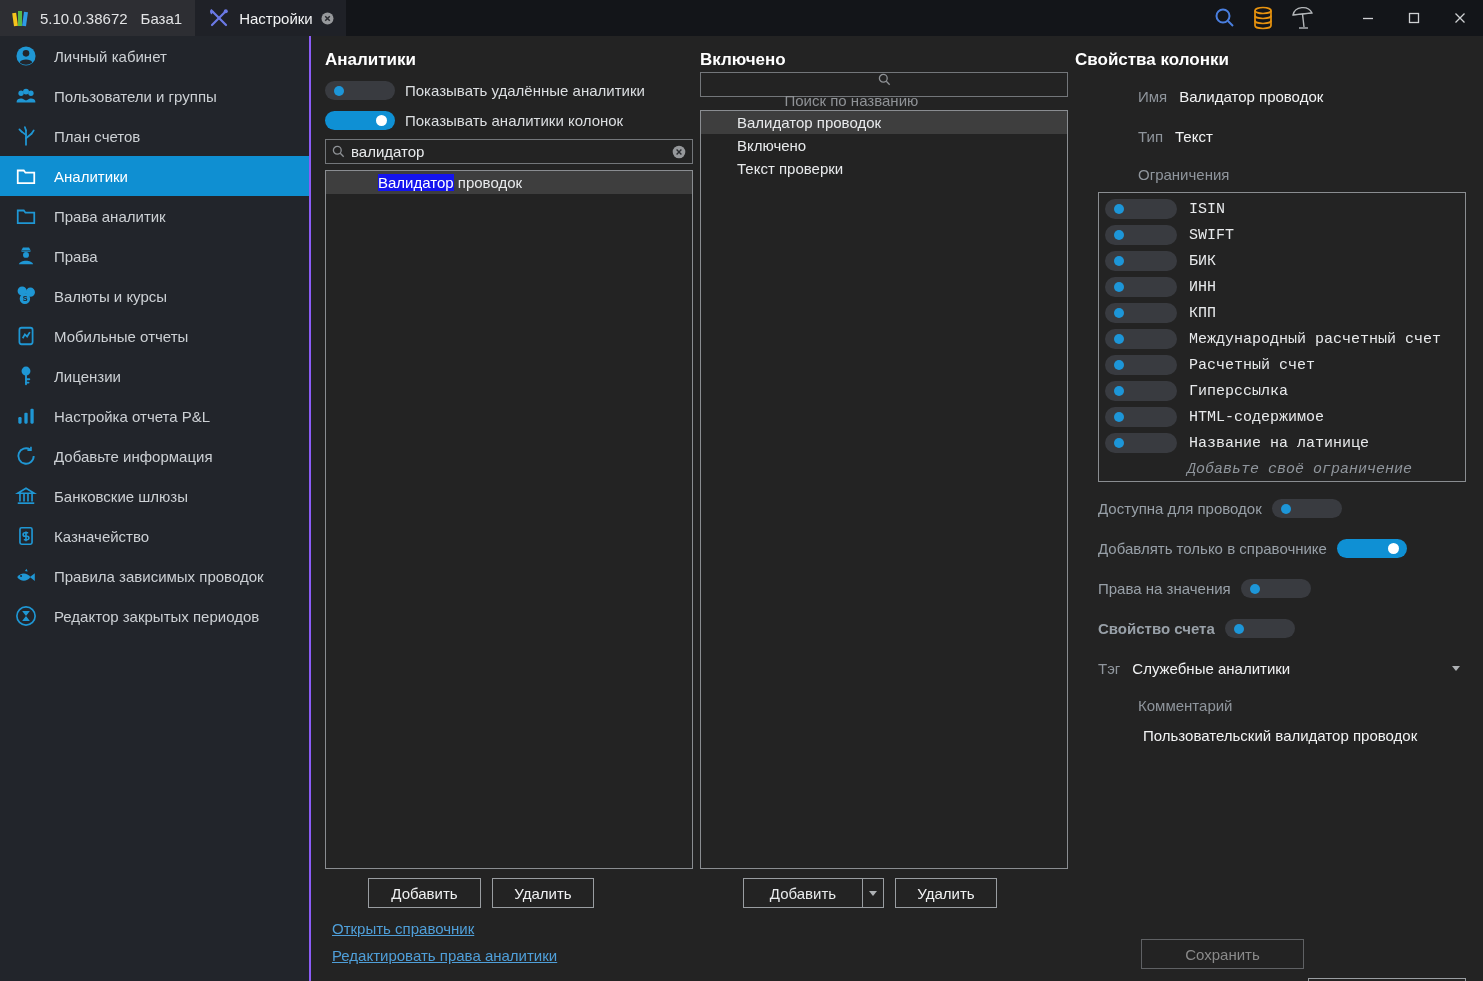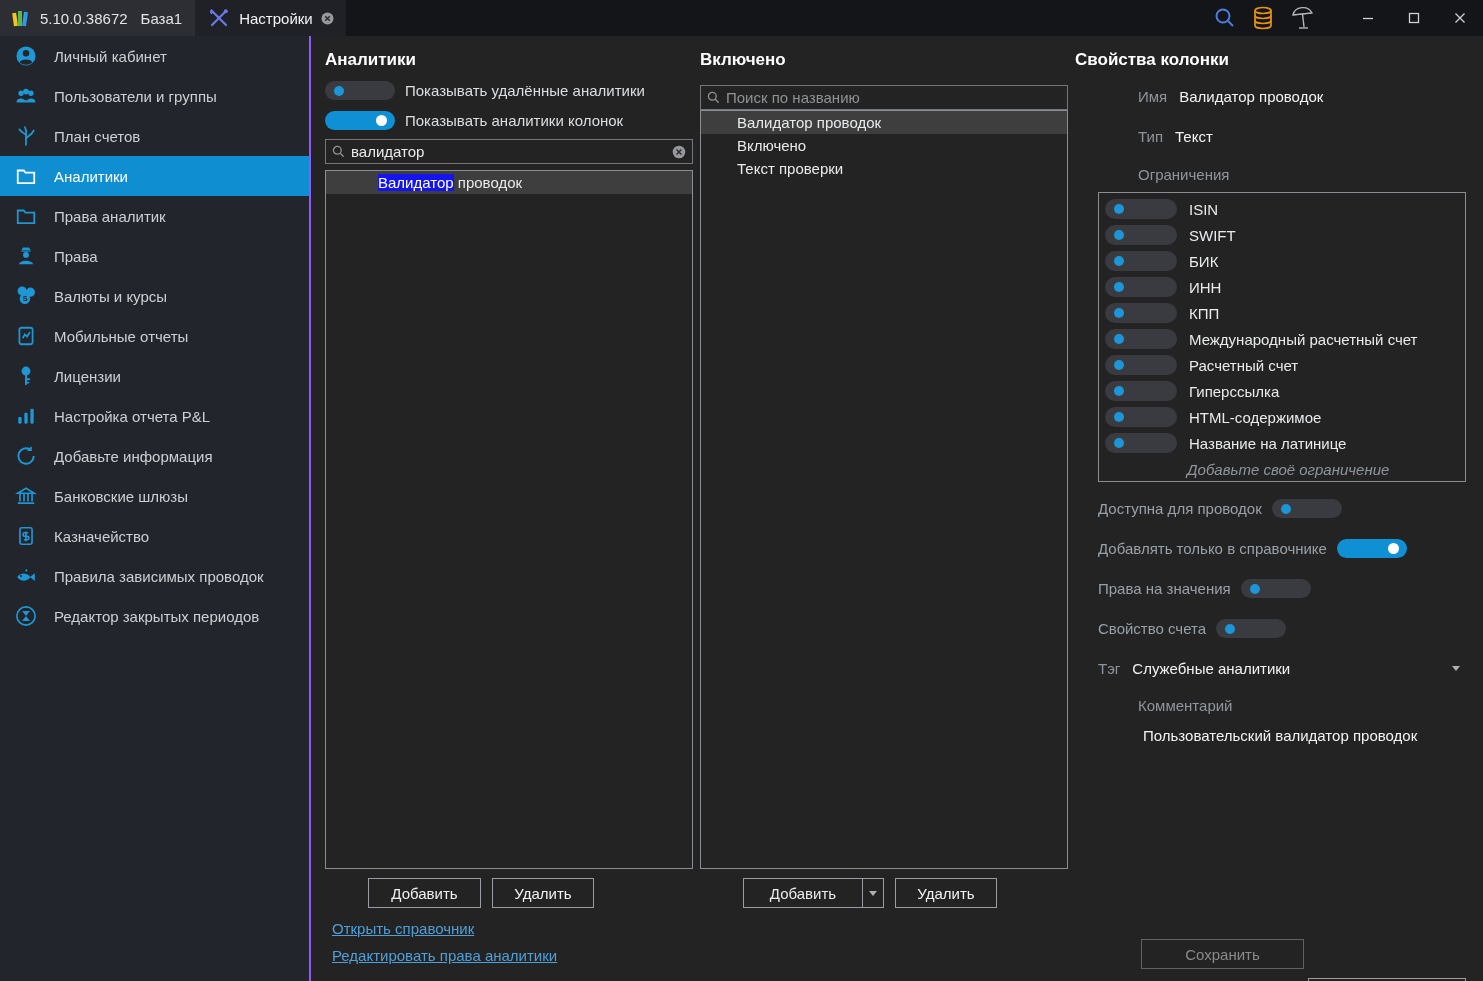--- a/index.html
+++ b/index.html
@@ -61,21 +61,21 @@
   .split .caretp { width:21px; border-left:1px solid #999da1; display:flex; align-items:center; justify-content:center; }
   .caret { width:0; height:0; border-left:4px solid transparent; border-right:4px solid transparent; border-top:5px solid #aeb1b4; }
 
   .linkrow { position:absolute; left:7px; }
   .linkrow a { color:#4f9fd9; text-decoration:underline; cursor:pointer; }
 
   
   .prow { position:absolute; display:flex; align-items:center; gap:12px;margin-left:40px; }
   .glabel { color:#8f959c; }
   .gvalue { color:#f2f3f4; }
-  .restrict-box { position:absolute; left:23px; top:156px; width:368px; height:290px; border:1px solid #8a8d91; padding-top:3px; }
+  .restrict-box { position:absolute; left:23px; top:156px; width:368px; height:290px; border:1px solid #8a8d91; padding-top:3px;font-family:Liberation Mono, monospace; }
   .rrow { height:26px; display:flex; align-items:center; gap:12px; padding-left:6px; }
   .rrow .rlbl { color:#e8eaec; }
   .rplaceholder { height:26px; display:flex; align-items:center; padding-left:88px; color:#8f959c; font-style:italic; }
   .flagrow { position:absolute; left:23px; display:flex; align-items:center; gap:10px; color:#98a0a8; }
   .tagrow { position:absolute; left:23px; width:368px; display:flex; align-items:center; gap:12px;text-align:right; }
   .tagrow .caret { position:absolute; right:6px; }
 
   svg { display:block; }
 </style>
 </head>
@@ -353,21 +353,21 @@
       <button class="btn" style="width:102px;">Удалить</button>
     </div>
 
     <div class="linkrow" style="top:884px;"><a>Открыть справочник</a></div>
     <div class="linkrow" style="top:911px;"><a>Редактировать права аналитики</a></div>
   </div>
 
   <div class="panel columnsp">
     <h2>Включено</h2>
 
-    <div class="searchbox" style="top:49px;">
+    <div class="searchbox" style="top:36px;flex-direction:column;">
       <span>
           <svg width="13" height="13" viewBox="0 0 13 13" fill="none" stroke="#8f9296" stroke-width="1.3">
             <circle cx="5.3" cy="5.3" r="3.9"></circle>
             <path d="M8.3 8.3l3.4 3.4"></path>
           </svg>
         </span>
       <input type="text" placeholder="Поиск по названию" style="">
     </div>
 
     <div class="listbox" style="top:74px; height:759px;">
@@ -477,21 +477,21 @@
       <span class="toggle on">
           <span class="knob"></span>
         </span>
     </div>
     <div class="flagrow" style="top:543px;">
       <span>Права на значения</span>
       <span class="toggle">
           <span class="knob"></span>
         </span>
     </div>
-    <div class="flagrow" style="top:583px;">
+    <div class="flagrow" style="top:583px;font-weight:bold;">
       <span>Свойство счета</span>
       <span class="toggle">
           <span class="knob"></span>
         </span>
     </div>
 
     <div class="tagrow" style="top:624px;">
       <span class="glabel">Тэг</span>
       <span class="gvalue">Служебные аналитики</span>
       <span class="caret"></span>

